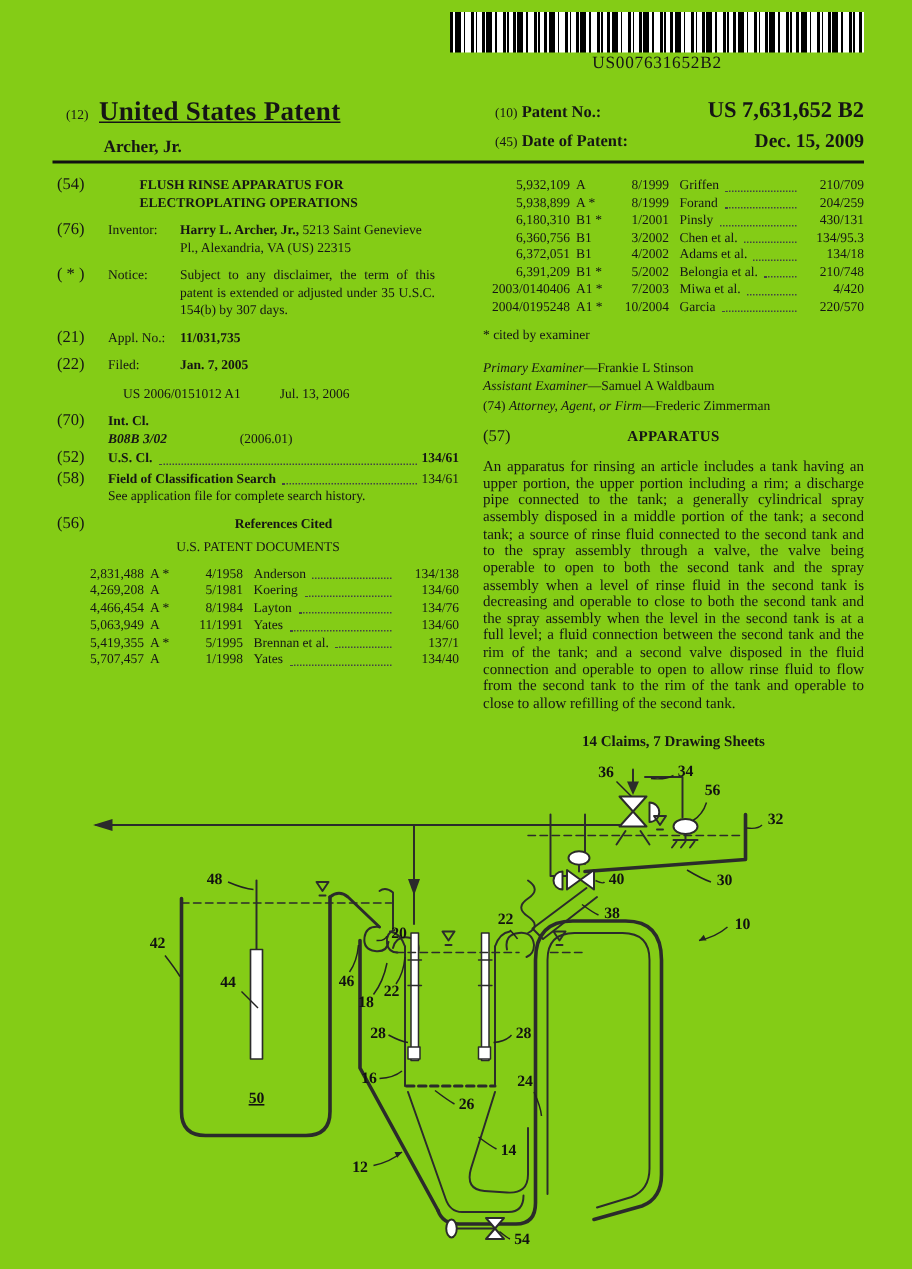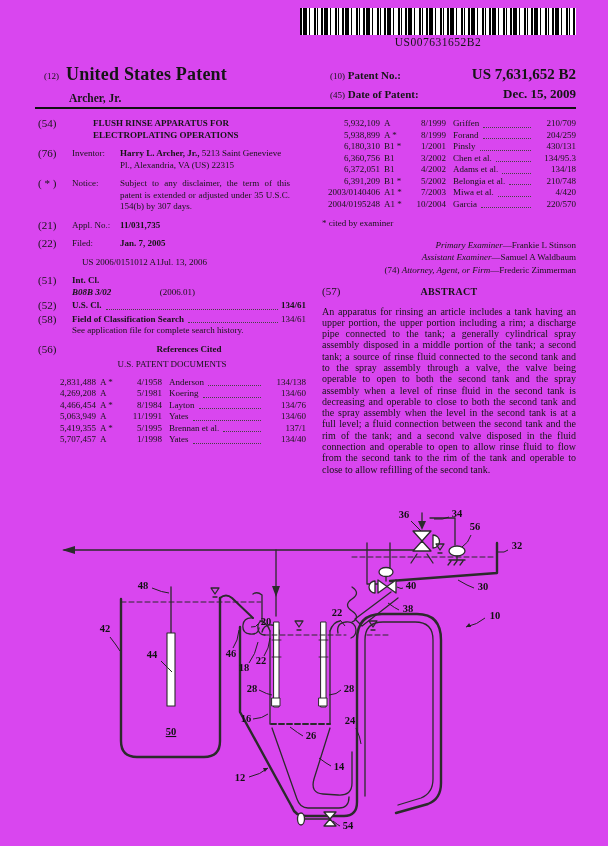--- a/index.html
+++ b/index.html
@@ -1,27 +1,27 @@
 <!DOCTYPE html>
 <html><head>
 <meta charset="utf-8">
 <style>
   html,body{margin:0;padding:0;background:#e8e8e8;}
-  .page{position:relative;width:608px;height:846px;background:#d946ef;margin:0 auto;
+  .page{position:relative;width:608px;height:846px;background:#84cc16;margin:0 auto;
         font-family:"Liberation Serif",serif;color:#151515;overflow:hidden;}
   
   .barcode{position:absolute;left:300px;top:8px;width:276px;height:27px;
     background:repeating-linear-gradient(90deg,#000 0 2px,#fff 2px 3px,#000 3px 7px,#fff 7px 9px,
       #000 9px 10px,#fff 10px 14px,#000 14px 16px,#fff 16px 17px,#000 17px 18px,#fff 18px 21px);}
   .barcode-text{position:absolute;left:300px;top:36px;width:276px;text-align:center;
     font-size:11.5px;letter-spacing:.5px;}
   
   .h-left{position:absolute;left:44px;top:64px;display:flex;align-items:flex-start;}
   .code{font-size:9px;padding-top:7px;}
-  .us-title{font-size:18px;font-weight:bold;margin-left:7px;letter-spacing:.2px;}
+  .us-title{font-size:18px;font-weight:bold;margin-left:7px;letter-spacing:.2px;text-decoration:underline;}
   .h-inventor{position:absolute;left:69px;top:92px;font-size:11.5px;font-weight:bold;}
   .h-right{position:absolute;left:330px;top:66px;width:246px;}
   .h-row{display:flex;justify-content:space-between;align-items:center;margin-bottom:3px;}
   .h-lab{font-size:11px;font-weight:bold;}
   .h-lab .code{font-size:9px;padding:0;font-weight:normal;}
   .h-val-big{font-size:15px;font-weight:bold;}
   .h-val{font-size:13px;font-weight:bold;}
   .rule{position:absolute;left:35px;top:107px;width:541px;height:2px;background:#111;}
   
   .col{position:absolute;top:118px;font-size:9px;line-height:11.5px;}
@@ -31,29 +31,29 @@
   .tag{width:34px;flex:none;font-size:11px;}
   .sec-body{flex:1;}
   .b{font-weight:bold;}
   .bi{font-weight:bold;font-style:italic;}
   .i{font-style:italic;}
   .just{text-align:justify;}
   .lab48{display:inline-block;width:48px;flex:none;}
   .row{display:flex;}
   .center{text-align:center;}
   .dots{flex:1;border-bottom:1px dotted #444;margin:0 3px 2px 4px;min-width:8px;}
-  .publine{display:flex;margin:2px 0 7px 44px;}
+  .publine{display:flex;margin:2px 0 7px 44px;gap:26px;}
   
   .ref-row{display:flex;line-height:11.5px;}
   .r-no{width:58px;text-align:right;flex:none;}
   .r-kind{width:26px;padding-left:4px;flex:none;}
   .r-date{width:36px;text-align:right;flex:none;}
   .r-name{padding-left:7px;flex:none;}
   .r-cls{width:42px;text-align:right;flex:none;}
-  .examiners{margin-top:9px;line-height:12.5px;text-align:right;}
+  .examiners{margin-top:9px;line-height:12.5px;}
   .abstract-head{display:flex;margin:10px 0 8px 0;}
   .abstract-head .hd{flex:1;text-align:center;font-weight:bold;font-size:10px;letter-spacing:.3px;}
   .abstract-text{font-size:10px;line-height:11.3px;text-align:justify;}
   .claims{margin-top:14px;text-align:center;font-weight:bold;font-size:10px;}
   .cited{margin-top:8px;}
   
   .fig-svg{position:absolute;left:0;top:500px;}
   .fw path,.fw rect,.fw ellipse,.fw polygon{stroke:#2b2b2b;}
   .wfill{fill:#fff;}
   .solid{fill:#2b2b2b;stroke:none !important;}
@@ -120,21 +120,21 @@
       <span class="lab48">Filed:</span>
       <span class="b">Jan. 7, 2005</span>
     </div>
 
     <div class="publine">
       <span>US 2006/0151012 A1</span>
       <span>Jul. 13, 2006</span>
     </div>
 
     <div class="sec" style="margin-bottom:2px;">
-      <span class="tag">(51)</span>
+      <span class="tag">(70)</span>
       <span class="sec-body">
         <span class="b">Int. Cl.</span><br>
         <span class="bi">B08B 3/02</span>
         <span style="display:inline-block;width:44px;"></span>
         <span>(2006.01)</span>
       </span>
     </div>
 
     <div class="sec" style="margin-bottom:2px;">
       <span class="tag">(52)</span>
@@ -298,25 +298,26 @@
     <div class="cited">* cited by examiner</div>
 
     <div class="examiners">
       <div><span class="i">Primary Examiner</span><span>—</span><span>Frankie L Stinson</span></div>
       <div><span class="i">Assistant Examiner</span><span>—</span><span>Samuel A Waldbaum</span></div>
       <div><span>(74)</span> <span class="i">Attorney, Agent, or Firm</span><span>—</span><span>Frederic Zimmerman</span></div>
     </div>
 
     <div class="abstract-head">
       <span class="tag">(57)</span>
-      <span class="hd">ABSTRACT</span>
+      <span class="hd">APPARATUS</span>
       <span class="tag" style="width:34px;"></span>
     </div>
     <div class="abstract-text">An apparatus for rinsing an article includes a tank having an upper portion, the upper portion including a rim; a discharge pipe connected to the tank; a generally cylindrical spray assembly disposed in a middle portion of the tank; a second tank; a source of rinse fluid connected to the second tank and to the spray assembly through a valve, the valve being operable to open to both the second tank and the spray assembly when a level of rinse fluid in the second tank is decreasing and operable to close to both the second tank and the spray assembly when the level in the second tank is at a full level; a fluid connection between the second tank and the rim of the tank; and a second valve disposed in the fluid connection and operable to open to allow rinse fluid to flow from the second tank to the rim of the tank and operable to close to allow refilling of the second tank.</div>
 
+    <div class="claims">14 Claims, 7 Drawing Sheets</div>
   </div>
 
   <svg class="fig-svg" width="608" height="346" viewBox="0 0 608 346">
     <g class="fw" fill="none" stroke-linecap="round" stroke-linejoin="round" stroke-width="1.3">
 
       <path d="M64,50 H419"></path>
       <polygon class="solid" points="62,50 75,46 75,54"></polygon>
       <path d="M276,50 V116"></path>
       <polygon class="solid" points="276,97 272,86 280,86"></polygon>
 

